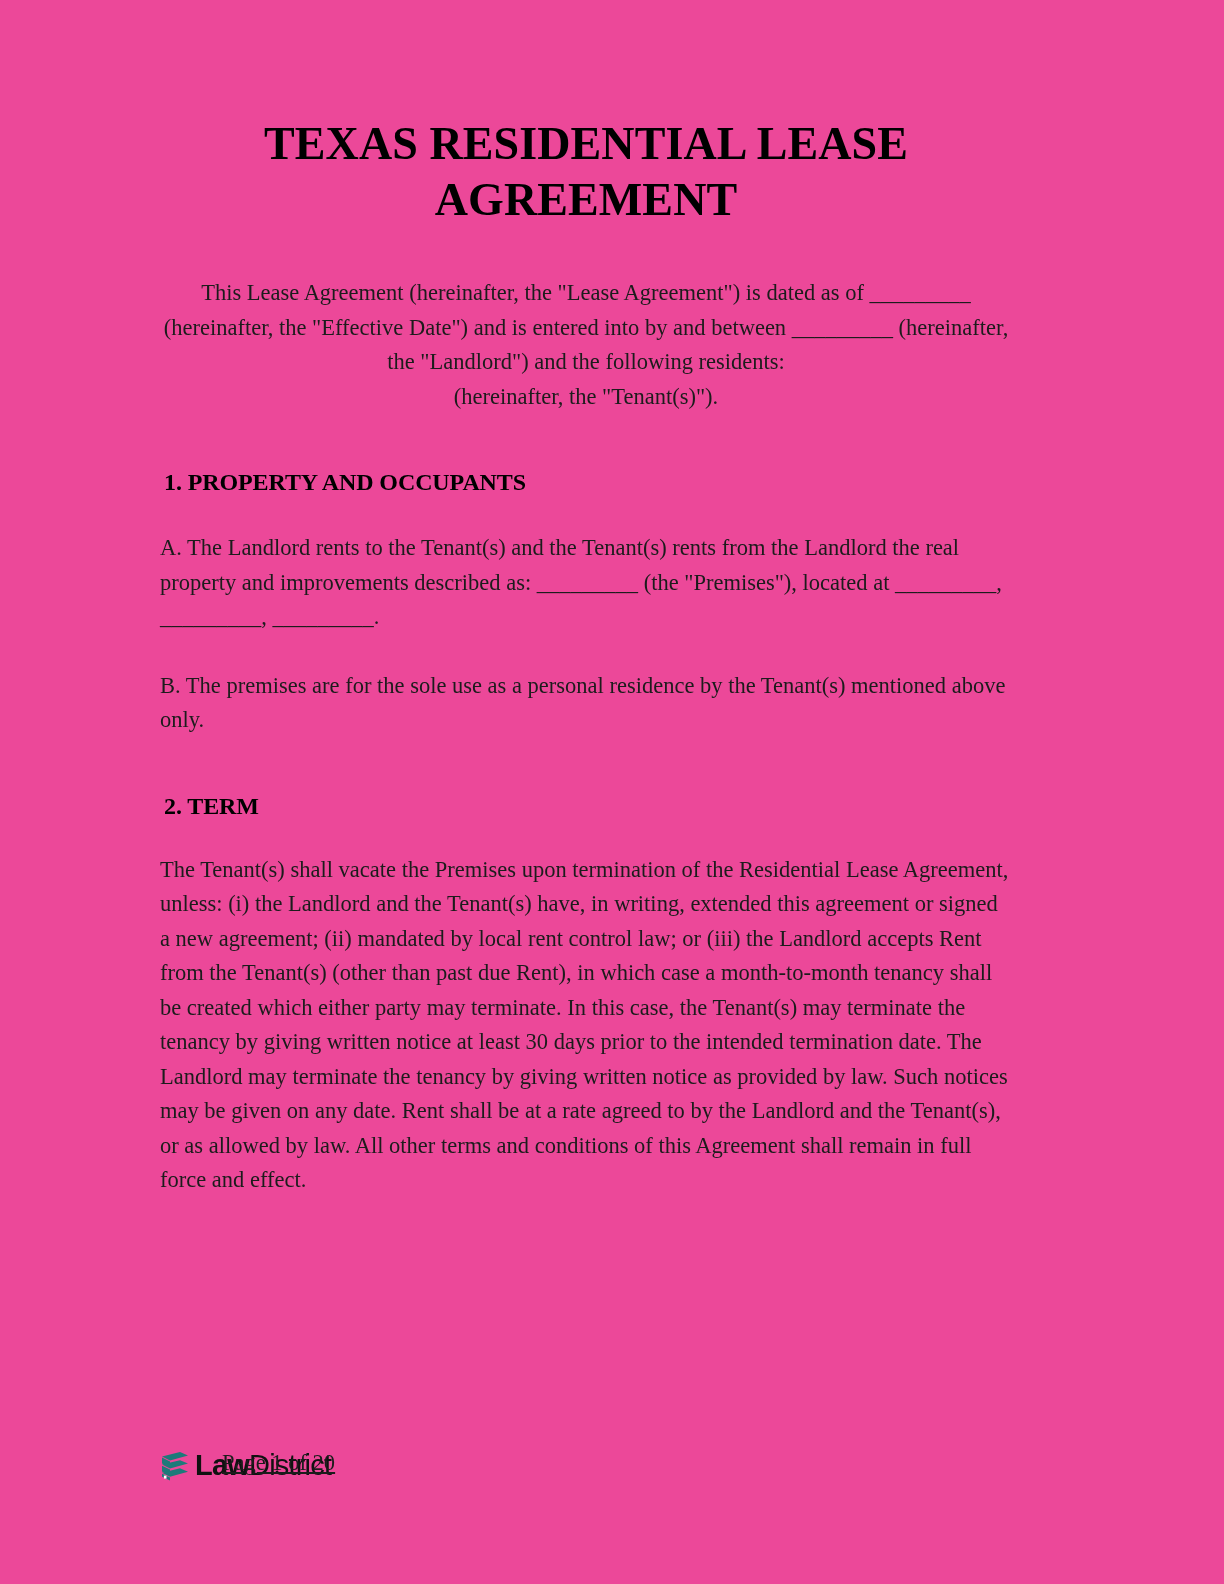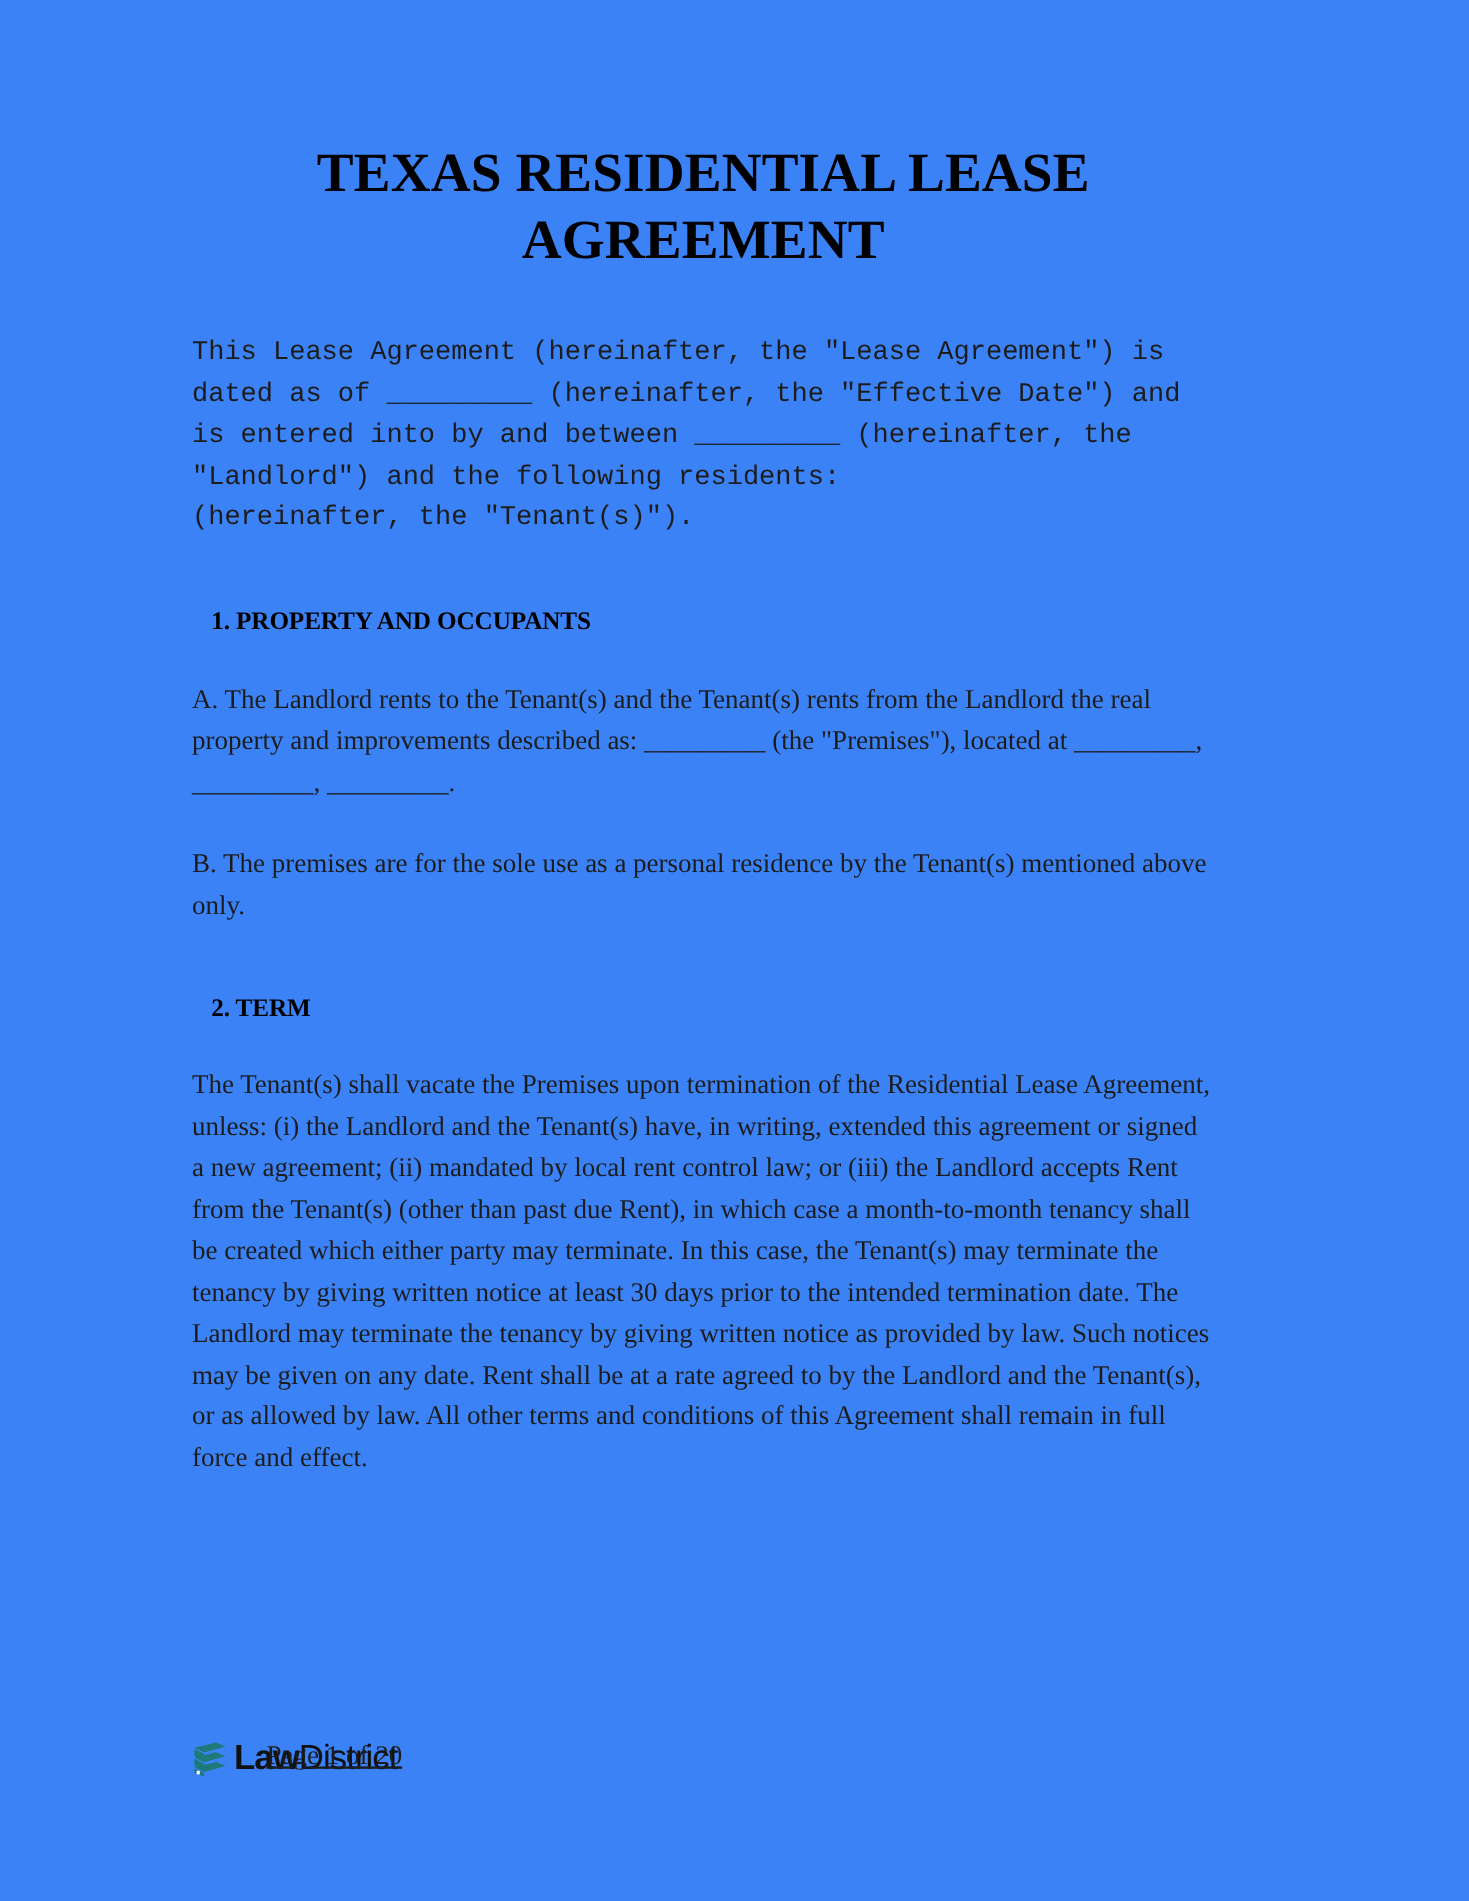--- a/index.html
+++ b/index.html
@@ -14,21 +14,21 @@
     font-family: "Liberation Serif", "DejaVu Serif", serif;
     color: #1a1a1a;
     -webkit-font-smoothing: antialiased;
   }
 
   .page {
     position: relative;
     width: 1224px;
     height: 1584px;
     box-sizing: border-box;
-    background: #3b82f6;
+    background: #ec4899;
     overflow: hidden;
     padding-left: 16px;
   }
 
   .content {
     position: absolute;
     left: 160px;
     top: 0;
     width: 852px;
   }
@@ -48,22 +48,21 @@
   }
 
   
   .para {
     font-size: 22.5px;
     line-height: 34.5px;
     color: #1c1c1c;
     margin: 0;
   }
   .para.center {
-    text-align: left;
-    font-family: Liberation Mono, monospace;
+    text-align: center;
   }
   .para.left {
     text-align: left;
   }
 
   .intro-block {
     margin-top: 48px;
   }
   .tenant-line-block {
     margin-top: 50px;
@@ -71,25 +70,25 @@
   .agree-block {
     margin-top: 50px;
   }
 
   .blank {
     letter-spacing: -0.3px;
   }
 
   
   .section-heading {
-    font-size: 21px;
+    font-size: 24px;
     font-weight: bold;
     line-height: 30px;
     color: #000000;
-    margin: 16px;
+    margin: 4px;
     letter-spacing: -0.1px;
   }
   .h-1 { margin-top: 53px; }
   .h-2 { margin-top: 53px; }
 
   .body-para { margin-top: 34px; }
   .body-para.tight { margin-top: 32px; }
 
   
   .footer {

